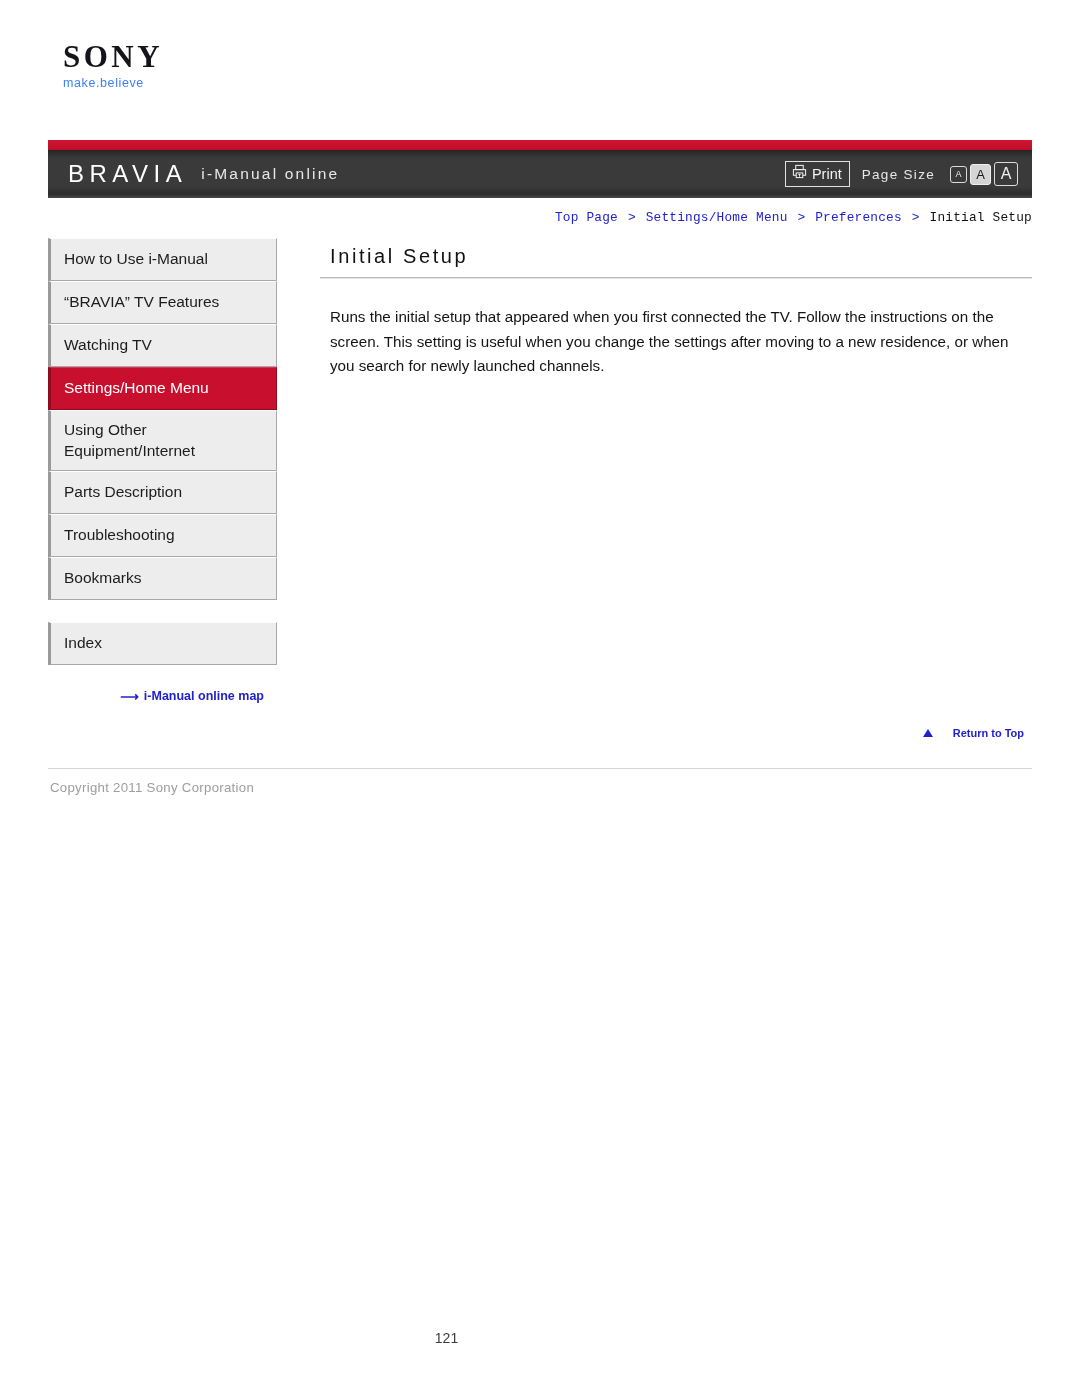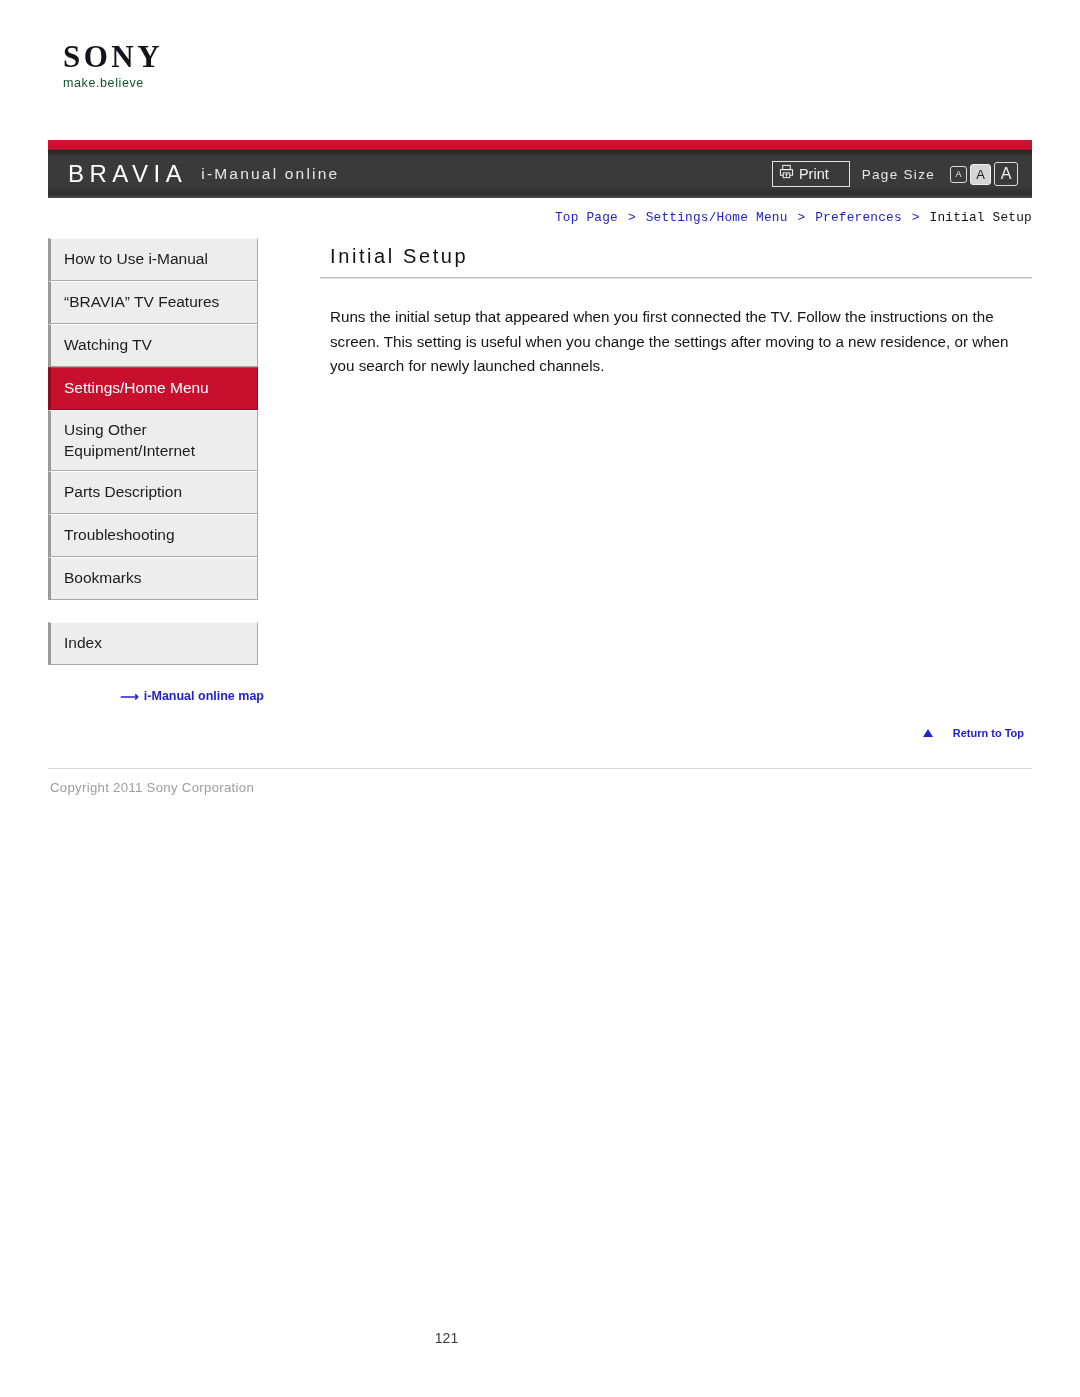--- a/index.html
+++ b/index.html
@@ -30,21 +30,21 @@
     letter-spacing: 3.5px;
     color: #16141a;
     line-height: 1;
     transform: scaleY(1.02);
     transform-origin: left top;
   }
   #sony-tagline {
     font-family: "Liberation Sans", sans-serif;
     font-size: 12.5px;
     letter-spacing: 0.6px;
-    color: #14532d;
+    color: #3b82f6;
     margin-top: 6px;
     line-height: 1;
   }
 
   
   #site-header {
     position: absolute;
     left: 48px;
     top: 140px;
     width: 984px;
@@ -85,21 +85,21 @@
     height: 48px;
     display: flex;
     align-items: center;
     gap: 12px;
   }
   #print-button {
     display: flex;
     align-items: center;
     gap: 5px;
     border: 1px solid #e2e2e2;
-    padding: 2px 20px 2px 6px;
+    padding: 2px 7px 2px 6px;
     color: #f2f2f2;
     font-size: 14.5px;
     line-height: 1.4;
     background: transparent;
     cursor: pointer;
   }
   #print-button .ico { display: block; }
   #font-size-label {
     color: #e8e8e8;
     font-size: 13.5px;
@@ -140,21 +140,21 @@
     width: 218px;
   }
   .nav-group { }
   .nav-item {
     background: #ededed;
     border-top: 1px solid #ffffff;
     border-left: 3px solid #9a9a9a;
     border-right: 1px solid #a8a8a8;
     border-bottom: 1px solid #a8a8a8;
     box-sizing: border-box;
-    width: 210px;
+    width: 229px;
     min-height: 43px;
     display: flex;
     align-items: center;
     padding: 6px 10px 6px 13px;
     font-size: 15.5px;
     color: #1c1c1c;
     cursor: pointer;
     line-height: 1.32;
   }
   .nav-item.two-line { min-height: 61px; }

